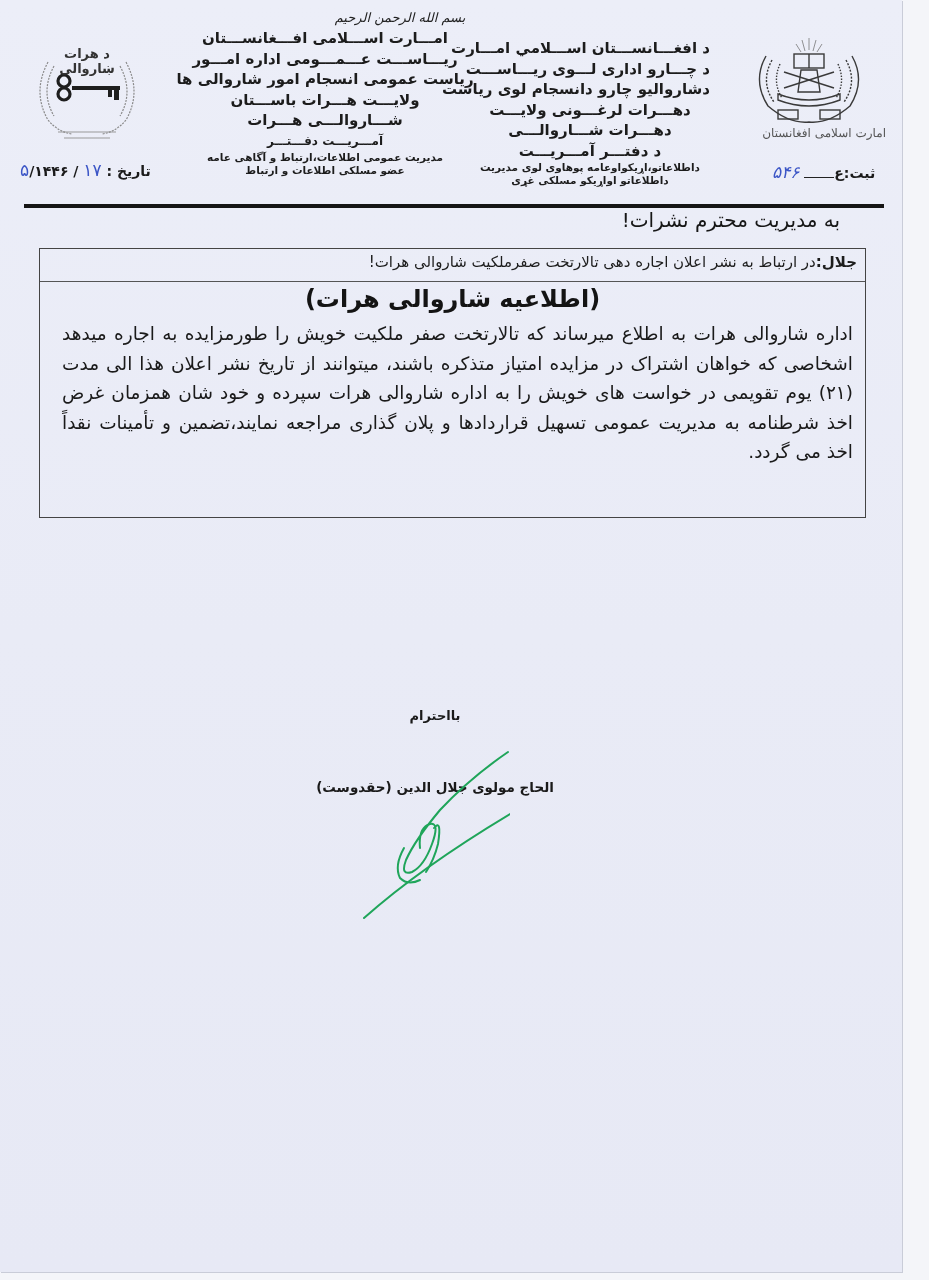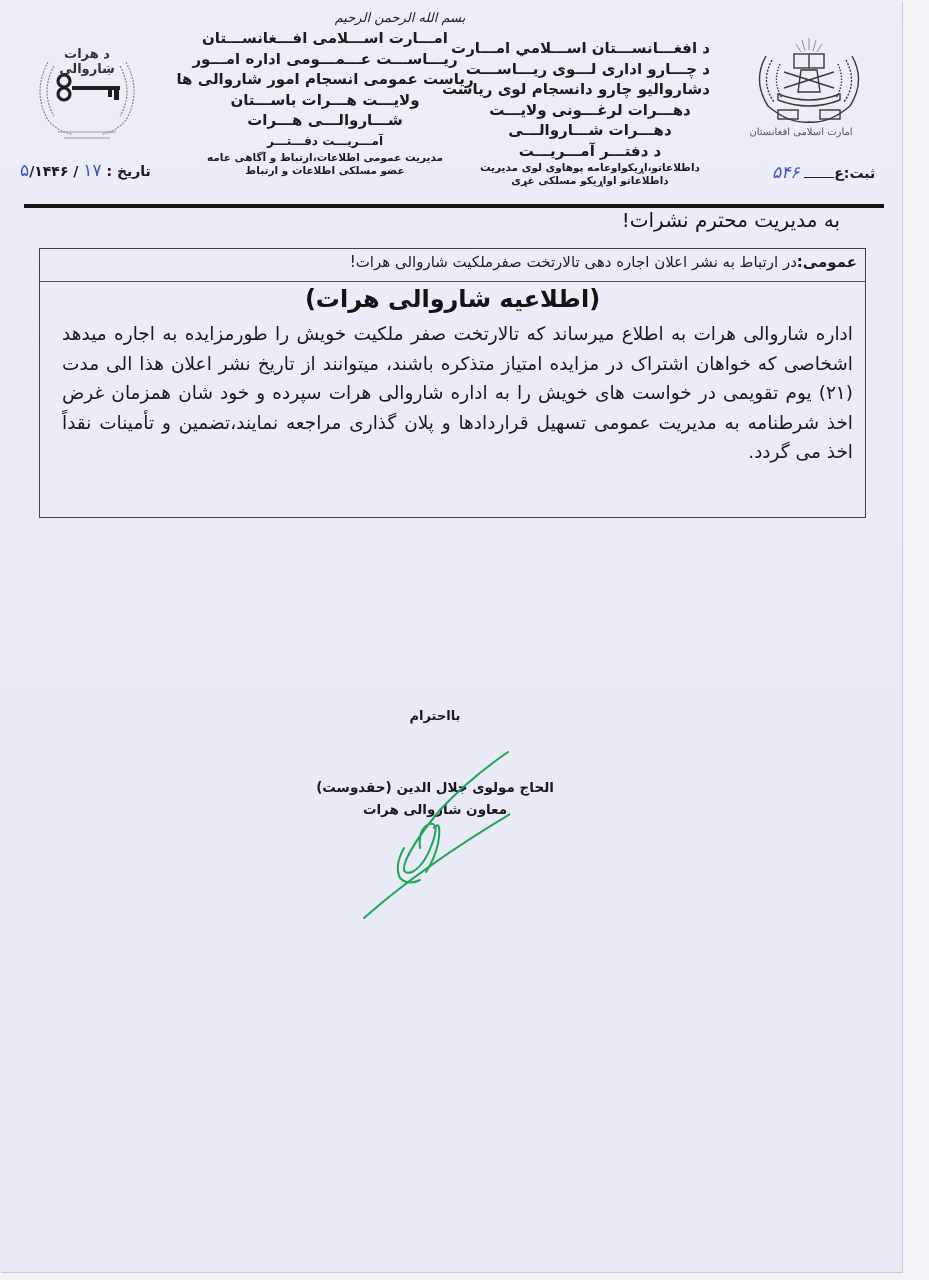--- a/index.html
+++ b/index.html
@@ -45,21 +45,21 @@
     position: absolute; left: 22px; right: 12px; top: 70px;
     font-size: 18.5px; line-height: 29.5px; color: #1a1a1a; text-align: justify;
     text-align-last: right;
   }
   .date-area { left: 20px; top: 160px; font-size: 14px; font-weight: bold; color: #1a1a1a; white-space: nowrap; }
   .date-area .blue { color: #3b55c6; font-weight: normal; font-size: 17px; }
   .reg-area { left: 760px; top: 162px; font-size: 14px; font-weight: bold; color: #1a1a1a; white-space: nowrap; }
   .reg-area .blue { color: #3b55c6; font-weight: normal; font-size: 17px; font-style: italic; margin-left: 12px; }
   .closing { left: 360px; top: 708px; width: 150px; text-align: center; font-size: 13px; font-weight: bold; color: #1a1a1a; }
   .signer { left: 300px; top: 776px; width: 270px; text-align: center; font-size: 13.5px; font-weight: bold; color: #1a1a1a; line-height: 22px; }
-  .emblem-caption { left: 716px; top: 126px; width: 170px; text-align: center; font-size: 10px; color: #555; letter-spacing: -0.5px; font-family: "DejaVu Serif", serif; }
+  .emblem-caption { left: 716px; top: 126px; width: 170px; text-align: right; font-size: 12px; color: #555; letter-spacing: -0.5px; font-family: "DejaVu Serif", serif; }
 </style>
 </head>
 <body>
 
 <div class="paper">
 
   <div class="abs bismillah rtl">بسم الله الرحمن الرحیم</div>
 
   <div class="abs" style="left:744px; top:36px; width:130px; height:92px;">
     <svg width="130" height="92" viewBox="0 0 130 92">
@@ -144,31 +144,30 @@
     <span>تاریخ :</span>
     <span class="blue">۱۷</span><span> / </span><span class="blue">۵</span><span>/۱۴۴۶</span>
   </div>
 
   <div class="abs rule"></div>
 
   <div class="abs addressee rtl">به مدیریت محترم نشرات!</div>
 
   <div class="abs box">
     <div class="subject rtl">
-      <b>عمومی:</b><span>در ارتباط به نشر اعلان اجاره دهی تالارتخت صفرملکیت شاروالی هرات!</span>
+      <b>جلال:</b><span>در ارتباط به نشر اعلان اجاره دهی تالارتخت صفرملکیت شاروالی هرات!</span>
     </div>
     <div class="notice-title rtl">(اطلاعیه شاروالی هرات)</div>
     <div class="notice-body rtl">اداره شاروالی هرات به اطلاع میرساند که تالارتخت صفر ملکیت خویش را طورمزایده به اجاره میدهد اشخاصی که خواهان اشتراک در مزایده امتیاز متذکره باشند، میتوانند از تاریخ نشر اعلان هذا الی مدت (۲۱) یوم تقویمی در خواست های خویش را به اداره شاروالی هرات سپرده و خود شان همزمان غرض اخذ شرطنامه به مدیریت عمومی تسهیل قراردادها و پلان گذاری مراجعه نمایند،تضمین و تأمینات نقداً اخذ می گردد.</div>
   </div>
 
   <div class="abs closing rtl">بااحترام</div>
 
   <div class="abs signer rtl">
     <div>الحاج مولوی جلال الدین (حقدوست)</div>
-    <div>معاون شاروالی هرات</div>
   </div>
 
   <div class="abs" style="left:360px; top:748px; width:150px; height:175px;">
     <svg width="150" height="175" viewBox="0 0 150 175">
       <g fill="none" stroke="#1fa55a" stroke-width="2" stroke-linecap="round">
         <path d="M148 4 Q110 30 80 62 Q55 92 46 112 Q40 128 52 124 Q64 118 72 96 Q80 74 70 76 Q58 80 60 100"></path>
         <path d="M74 80 Q82 70 78 96 Q74 112 66 124"></path>
         <path d="M44 100 Q34 118 40 130 Q48 138 60 132"></path>
         <path d="M4 170 Q60 120 150 66"></path>
       </g>

